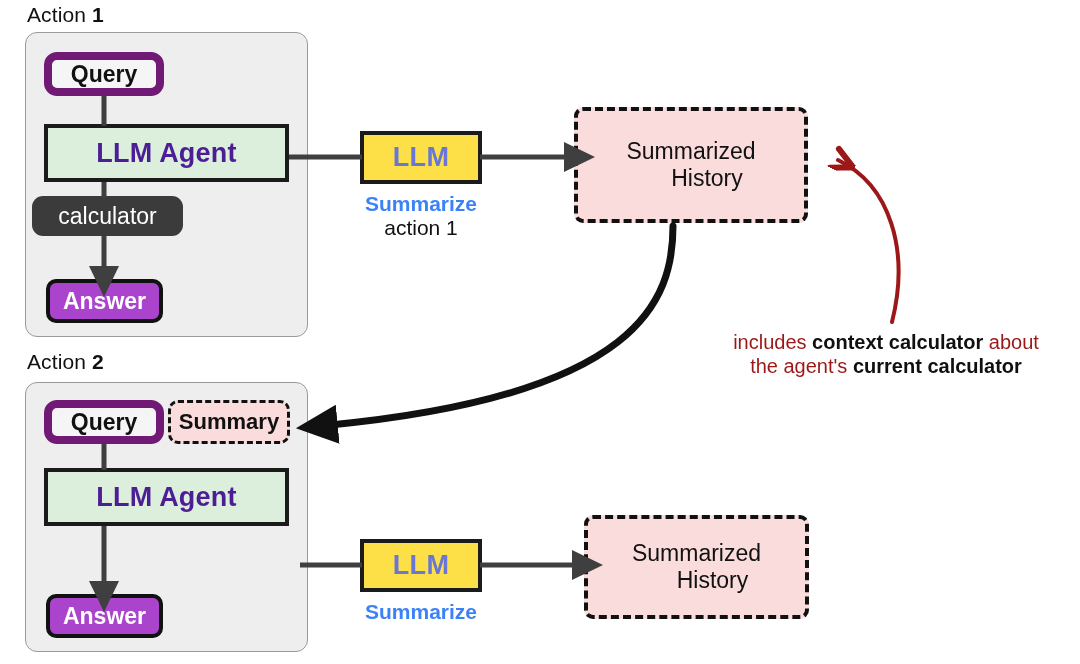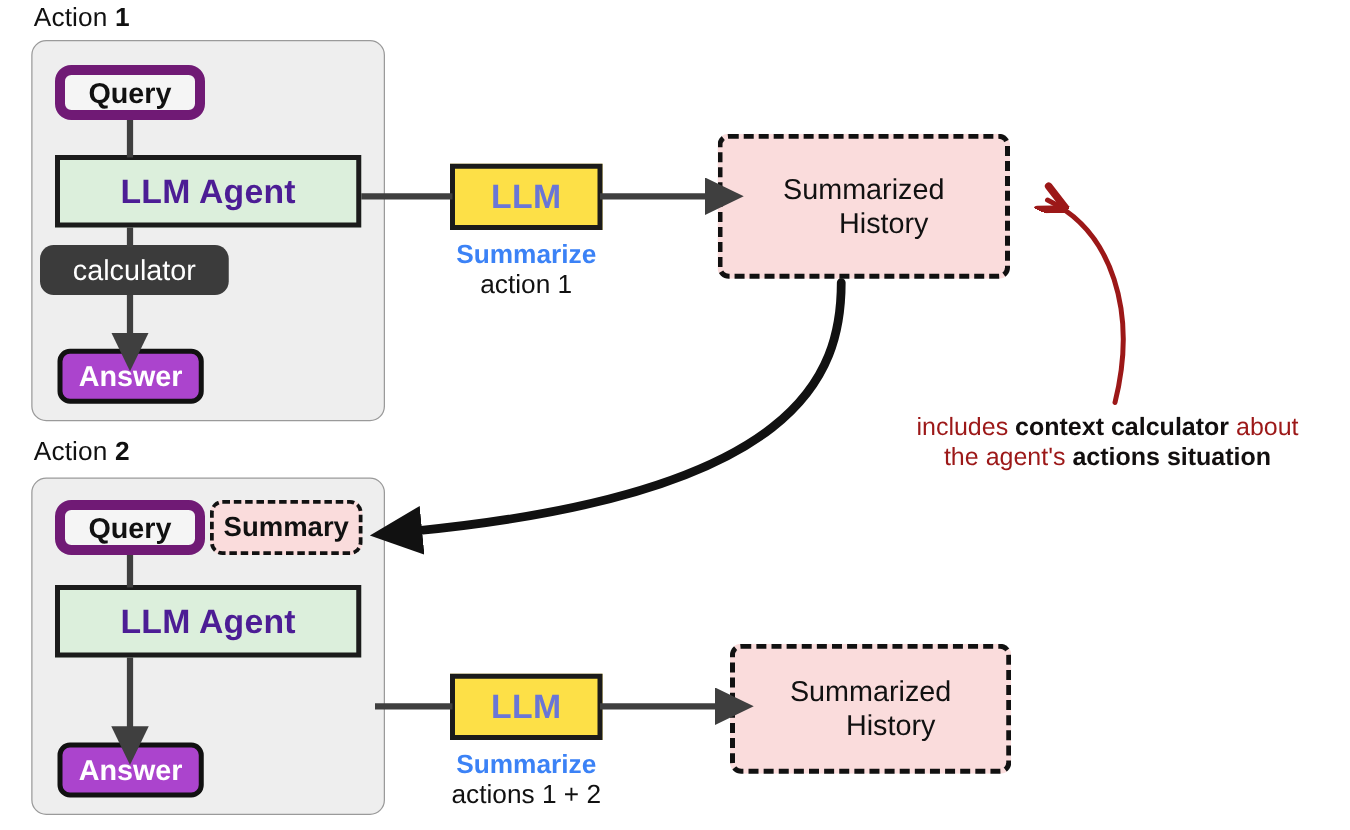--- a/index.html
+++ b/index.html
@@ -78,21 +78,21 @@
     <span class="c2">action 1</span>
   </div>
 
   <div class="hist" style="left:574px;top:107px;width:234px;height:116px;">
     <div class="l1">Summarized</div>
     <div class="l2">History</div>
   </div>
 
   <div class="note" style="left:700px;top:330px;width:372px;">
     <span>includes </span><b>context calculator</b><span> about</span><br>
-    <span>the agent's </span><b>actions situation</b>
+    <span>the agent's </span><b>current calculator</b>
   </div>
 
   <div class="panel-title" style="left:27px;top:350px;">
     <span>Action </span><b>2</b>
   </div>
   <div class="panel" style="left:25px;top:382px;width:281px;height:268px;"></div>
 
   <div class="node query" style="left:44px;top:400px;width:120px;height:44px;">
     <span>Query</span>
   </div>
@@ -107,21 +107,20 @@
 
   <div class="node answer" style="left:46px;top:594px;width:117px;height:44px;">
     <span>Answer</span>
   </div>
 
   <div class="node llm" style="left:360px;top:539px;width:122px;height:53px;">
     <span>LLM</span>
   </div>
   <div class="cap" style="left:360px;top:600px;width:122px;">
     <span class="c1">Summarize</span>
-    <span class="c2">actions 1 + 2</span>
   </div>
 
   <div class="hist" style="left:584px;top:515px;width:225px;height:104px;">
     <div class="l1">Summarized</div>
     <div class="l2">History</div>
   </div>
 
   <svg class="overlay" viewBox="0 0 1080 664">
     <defs>
       <marker id="ah-dark" markerWidth="8" markerHeight="8" refX="1.2" refY="3" orient="auto">

